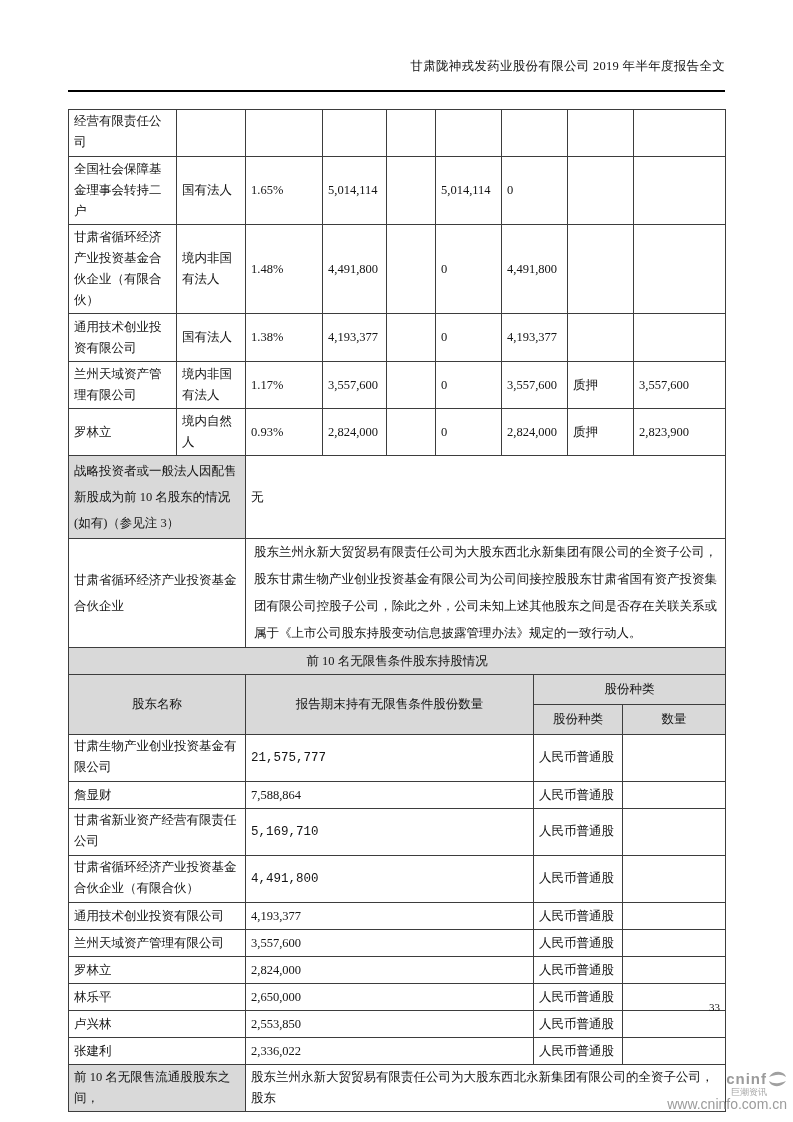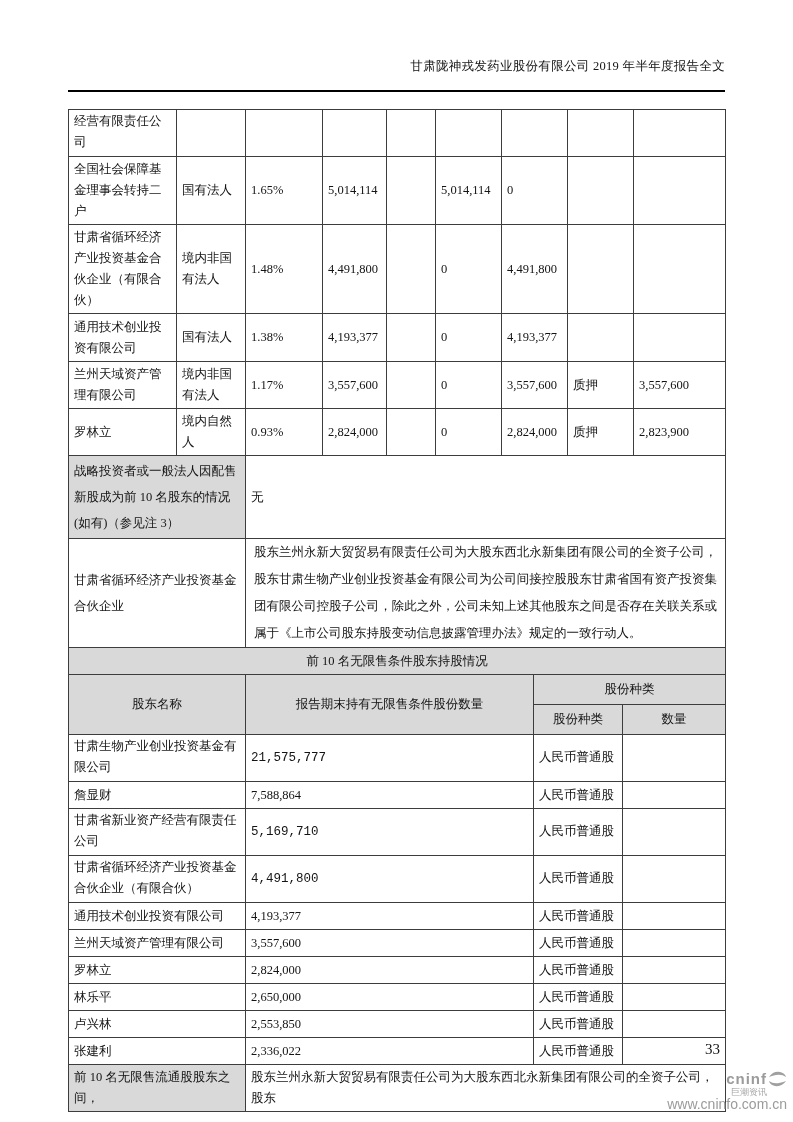--- a/index.html
+++ b/index.html
@@ -14,21 +14,21 @@
     padding:2px 5px; vertical-align:middle; word-break:break-all; }
   .num { text-align:left; }
   .center { text-align:center; }
   .grey { background:#d9d9d9; }
   .para { line-height:27px; text-align:justify; padding:0 8px; }
   .label { line-height:26px; }
   .t2 { margin-top:-1px; }
   .h26 td { height:26px; } .h27 td { height:27px; } .h30 td { height:30px; }
   .h42 td { height:42px; } .h44 td { height:44px;font-family:Liberation Mono, monospace; } .h48 td { height:48px; }
   .h64 td { height:64px; } .h86 td { height:86px; } .h108 td { height:108px; }
-  .page-num { position:absolute; top:1041px; right:73px; font-size:15px; }
+  .page-num { position:absolute; top:1001px; right:73px; font-size:11px; }
   .logo { position:absolute; right:6px; bottom:12px; text-align:right;
     font-family:"Liberation Sans","DejaVu Sans",sans-serif; }
   .logo-line1 { font-size:15px; font-weight:bold; color:#9b9b9b;
     letter-spacing:1px; line-height:15px; }
   .logo-line1 svg { vertical-align:-3px; margin-left:1px; }
   .logo-line2 { font-size:9px; color:#a5a5a5; line-height:11px; margin-right:20px; }
   .logo-line3 { font-size:14px; color:#9b9b9b; line-height:12px; }
 </style>
 </head>
 <body>

